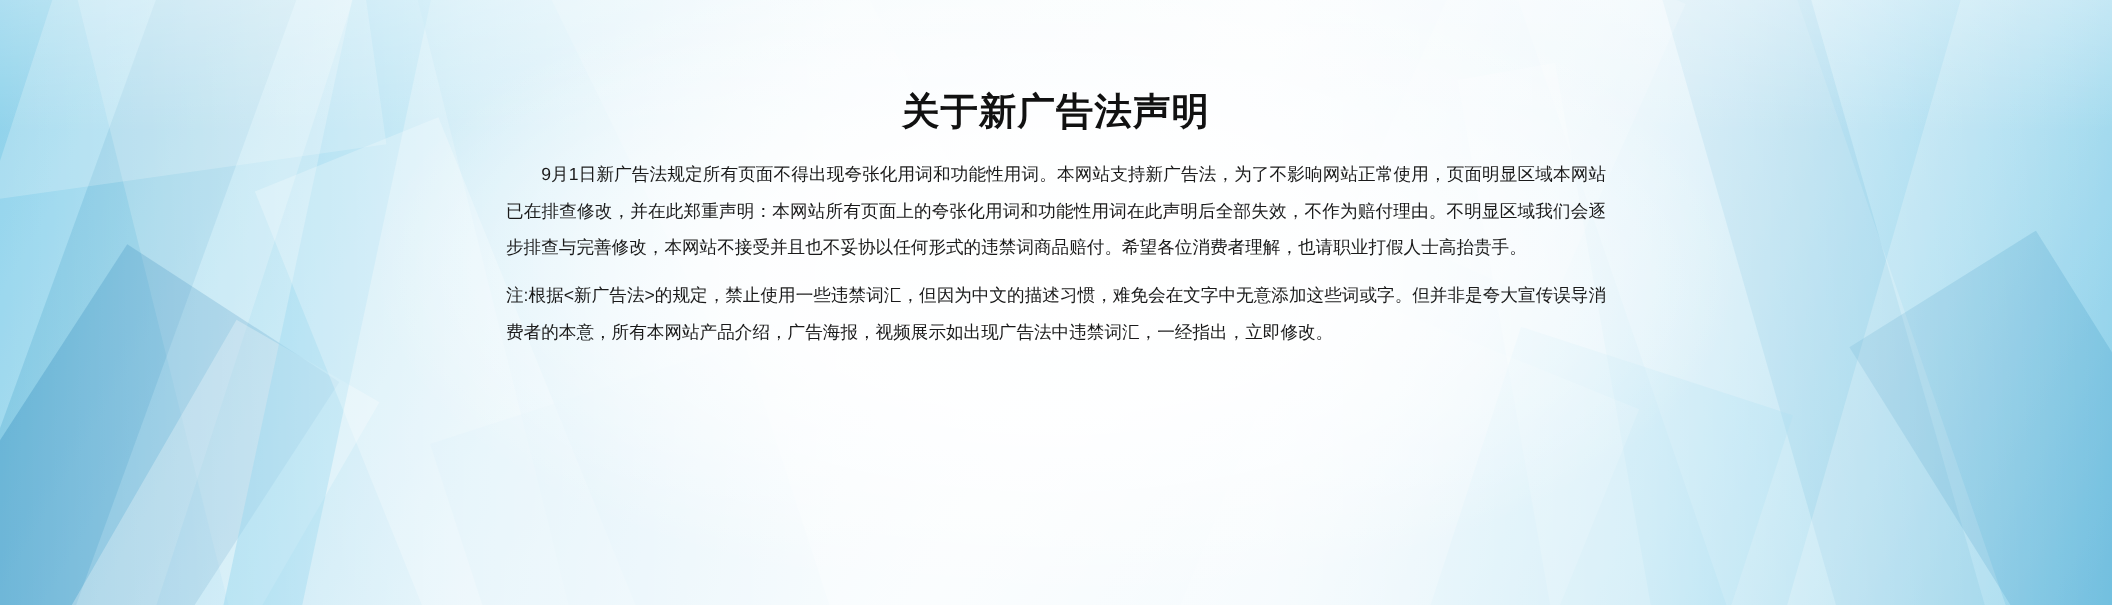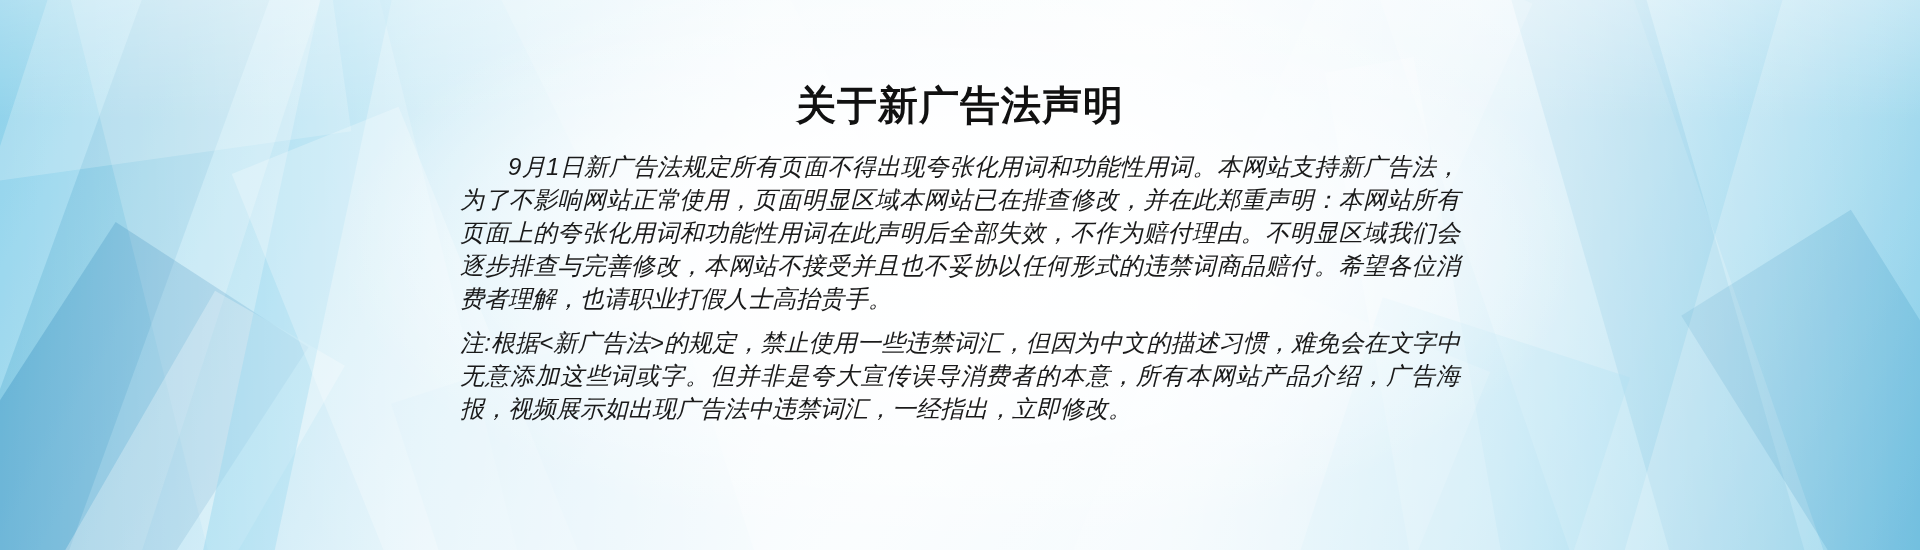--- a/index.html
+++ b/index.html
@@ -63,36 +63,34 @@
   .content {
     position: absolute;
     left: 50%;
     transform: translateX(-50%);
     top: 84px;
     width: 1000px;
     z-index: 5;
   }
   .notice-title {
     text-align: center;
-    font-size: 40px;
+    font-size: 34px;
     font-weight: bold;
     color: #111111;
     letter-spacing: 1px;
     margin: 0 0 22px 0;
     line-height: 1.1;
-    font-family: Liberation Serif, serif;
   }
   .notice-paragraph {
-    font-size: 24px;
+    font-size: 16px;
     line-height: 33px;
     color: #1a1a1a;
     text-align: justify;
     text-justify: inter-ideograph;
     margin: 0;
-    font-style: italic;
   }
   .notice-paragraph.indented {
     text-indent: 2em;
   }
   .notice-paragraph + .notice-paragraph {
     margin-top: 11px;
   }
 </style>
 </head>
 <body>

